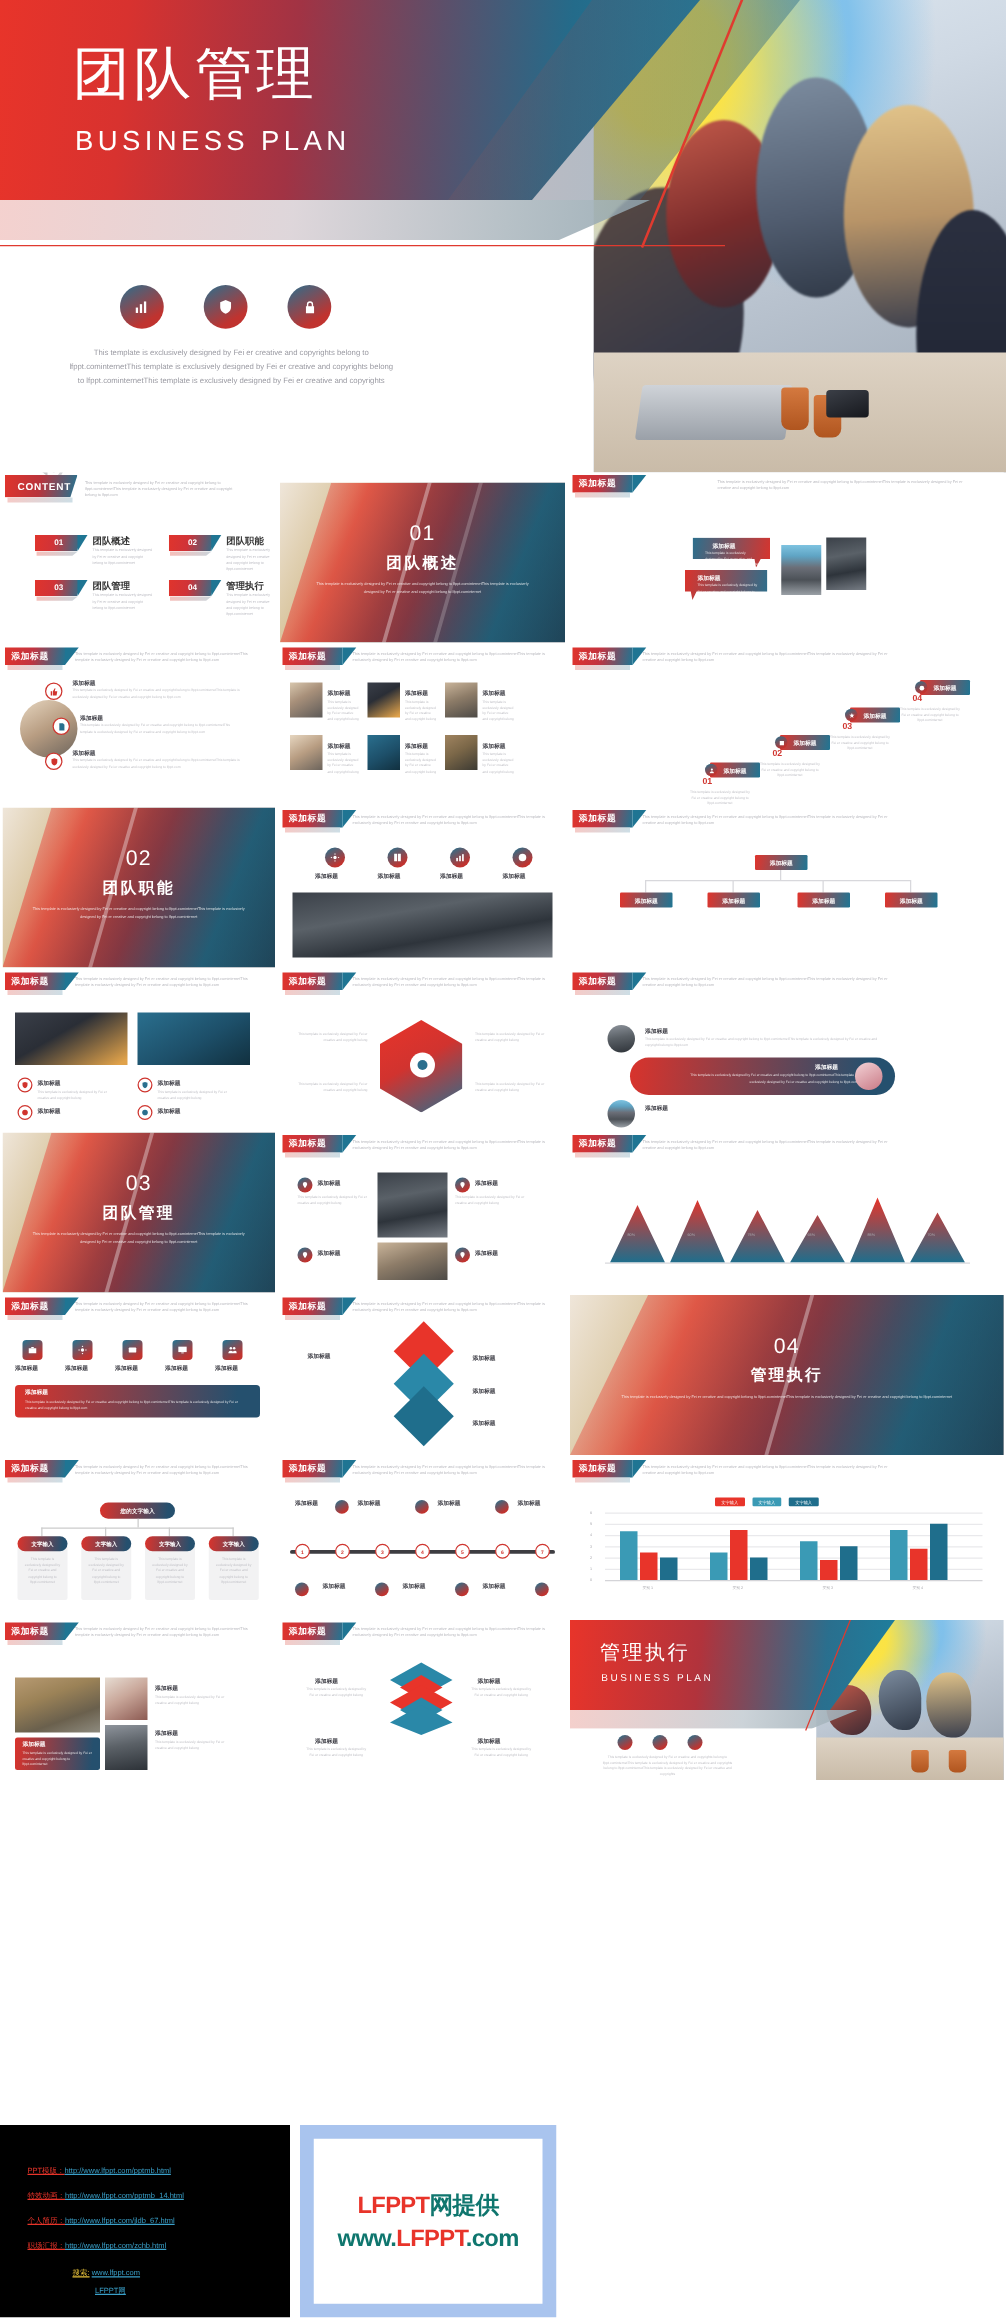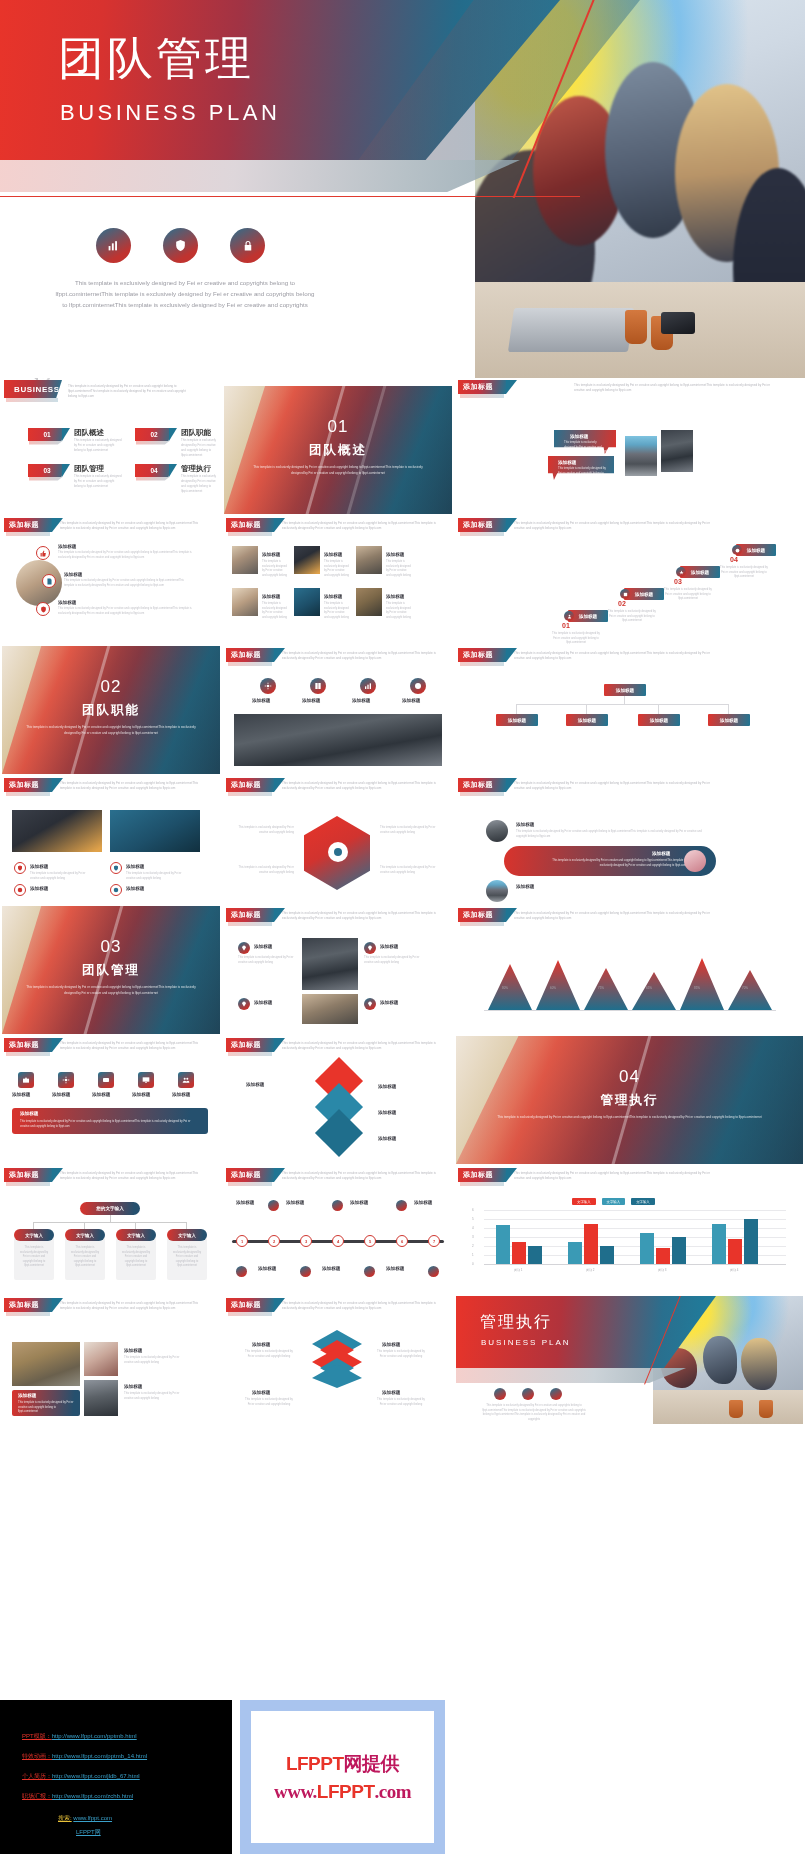--- a/index.html
+++ b/index.html
@@ -165,21 +165,21 @@
   .fk { color:#e8342a; text-decoration:underline; }
   .fv { color:#3aa0c9; text-decoration:underline; }
   .fy { color:#e8c23a; text-decoration:underline; }
 
   .logo { position:absolute; left:240px; top:1700px; width:205px; height:154px;
     background:#a9c4ee; display:flex; align-items:center; justify-content:center; }
   .logo-in { width:183px; height:132px; background:#fff; display:flex; flex-direction:column;
     align-items:center; justify-content:center; gap:4px; }
   .logo-l1 { font-size:19px; font-weight:bold; letter-spacing:-.5px; }
   .logo-l2 { font-size:19px; font-weight:bold; letter-spacing:-.5px; color:#111; }
-  .red { color:#e8342a; } .blk { color:#be185d;font-family:Liberation Serif, serif; }
+  .red { color:#e8342a; } .blk { color:#0f766e; }
 </style>
 </head>
 <body>
 
 <div class="page">
 
   <div class="cover">
     <div class="cover-photo">
       <div class="blob cp1"></div>
         <div class="blob cp2"></div>
@@ -225,21 +225,21 @@
 
   <div class="grid">
 
     <div class="slide col1 w1" style="top:0;height:140px;">
       <div class="speaker">
         <svg width="44" height="34" viewBox="0 0 44 34">
             <path d="M4 13h8l10-8v24l-10-8H4z" fill="#c9c9cc"></path>
             <path d="M27 9c3 4 3 12 0 16M31 5c5 6 5 18 0 24" stroke="#d6d6d9" stroke-width="2.2" fill="none" stroke-linecap="round"></path>
           </svg>
       </div>
-      <div class="contenttag" style="left:2px;top:2px;width:58px;">BUSINESS</div>
+      <div class="contenttag" style="left:2px;top:2px;width:58px;">CONTENT</div>
       <div class="ribbon-sh" style="left:4px;top:20px;width:52px;"></div>
       <div class="lorem" style="left:66px;top:6px;width:124px;">This template is exclusively designed by Fei er creative and copyright belong to lfppt.cominternetThis template is exclusively designed by Fei er creative and copyright belong to lfppt.com</div>
 
       <div class="numtag" style="left:26px;top:50px;">01</div>
       <div class="numtag-tri" style="left:60px;top:50px;"></div>
       <div class="numtag-sh" style="left:27px;top:63px;"></div>
       <div class="ctitle" style="left:72px;top:50px;">团队概述</div>
       <div class="cbody" style="left:72px;top:60px;width:48px;">This template is exclusively designed by Fei er creative and copyright belong to lfppt.cominternet</div>
 
       <div class="numtag" style="left:133px;top:50px;">02</div>

